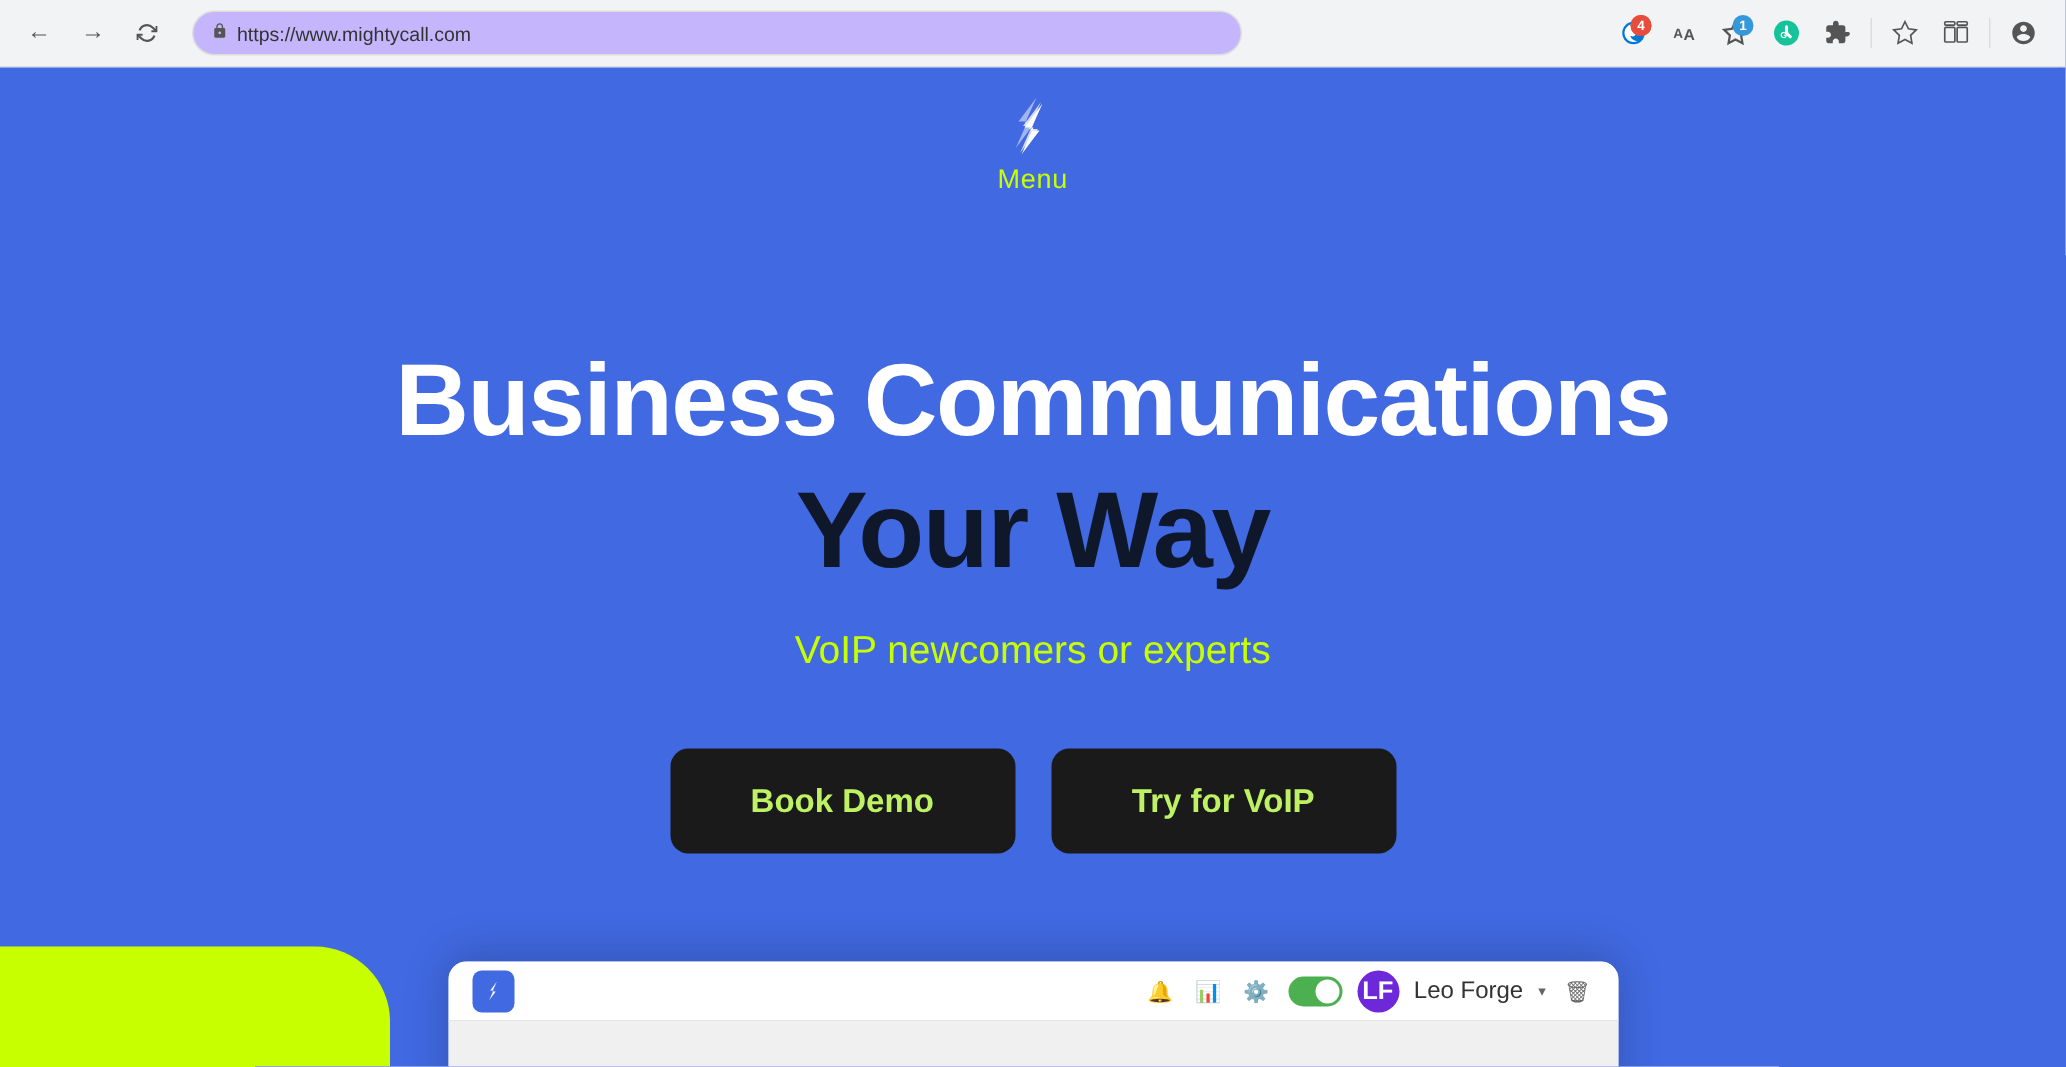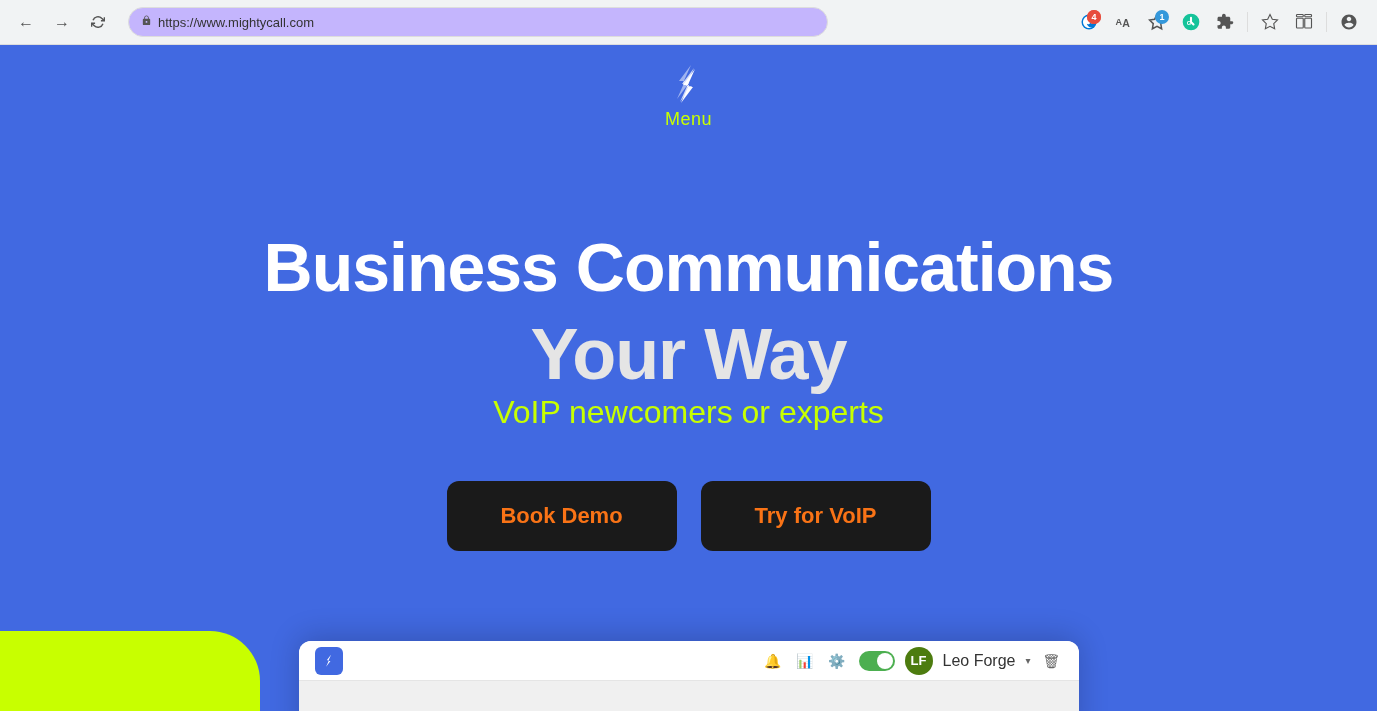--- a/index.html
+++ b/index.html
@@ -173,42 +173,43 @@
       color: white;
       line-height: 1.1;
       margin-bottom: 10px;
       letter-spacing: -1px;
       margin-top: 40px;
     }
 
     .hero-title-line2 {
       font-size: 72px;
       font-weight: 800;
-      color: #e5e5e5;
+      color: #0f172a;
       line-height: 1.1;
+      margin-bottom: 24px;
       letter-spacing: -1px;
     }
 
     .hero-subtitle {
-      font-size: 32px;
+      font-size: 26px;
       color: #c8ff00;
       margin-bottom: 50px;
       font-weight: 400;
     }
 
     .hero-buttons {
       display: flex;
       justify-content: center;
       gap: 24px;
       margin-bottom: 40px;
     }
 
     .btn-demo, .btn-free {
       background: #1a1a1a;
-      color: #f97316;
+      color: #bef264;
       border: none;
       border-radius: 12px;
       padding: 22px 48px;
       font-size: 22px;
       font-weight: 700;
       cursor: pointer;
       min-width: 230px;
     }
 
     
@@ -280,26 +281,26 @@
       width: 16px;
       height: 16px;
       background: white;
       border-radius: 50%;
     }
 
     .dash-avatar {
       width: 28px;
       height: 28px;
       border-radius: 50%;
-      background: #4d7c0f;
+      background: #6d28d9;
       display: flex;
       align-items: center;
       justify-content: center;
       color: white;
-      font-size: 13px;
+      font-size: 17px;
       font-weight: 600;
     }
 
     .dash-user-name {
       font-size: 16px;
       color: #333;
     }
 
     .dash-dropdown {
       font-size: 10px;

